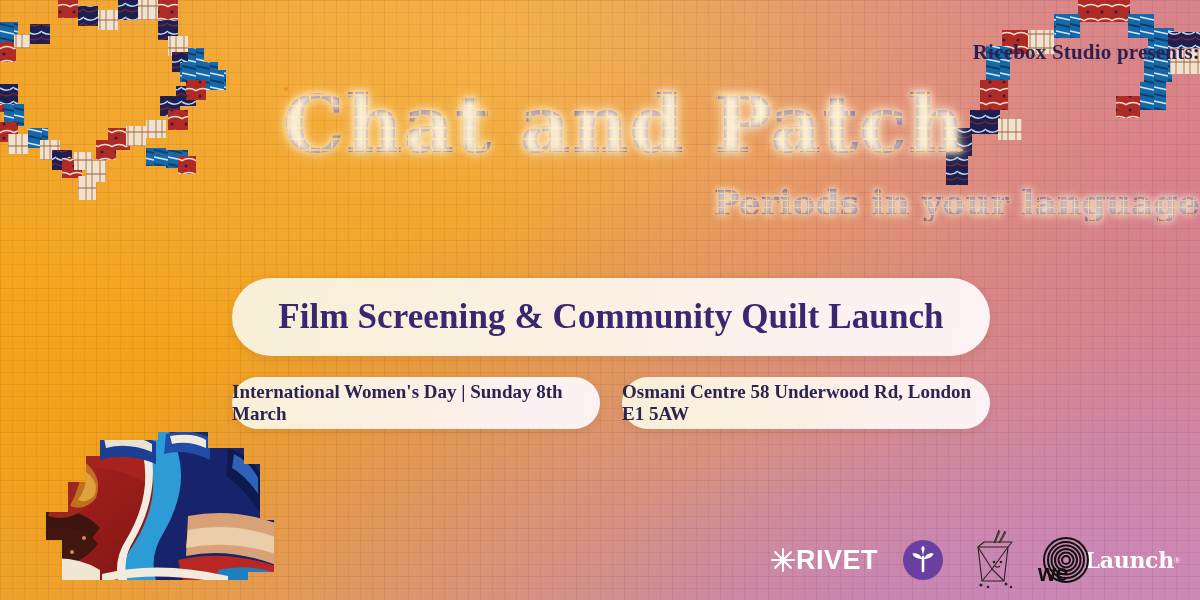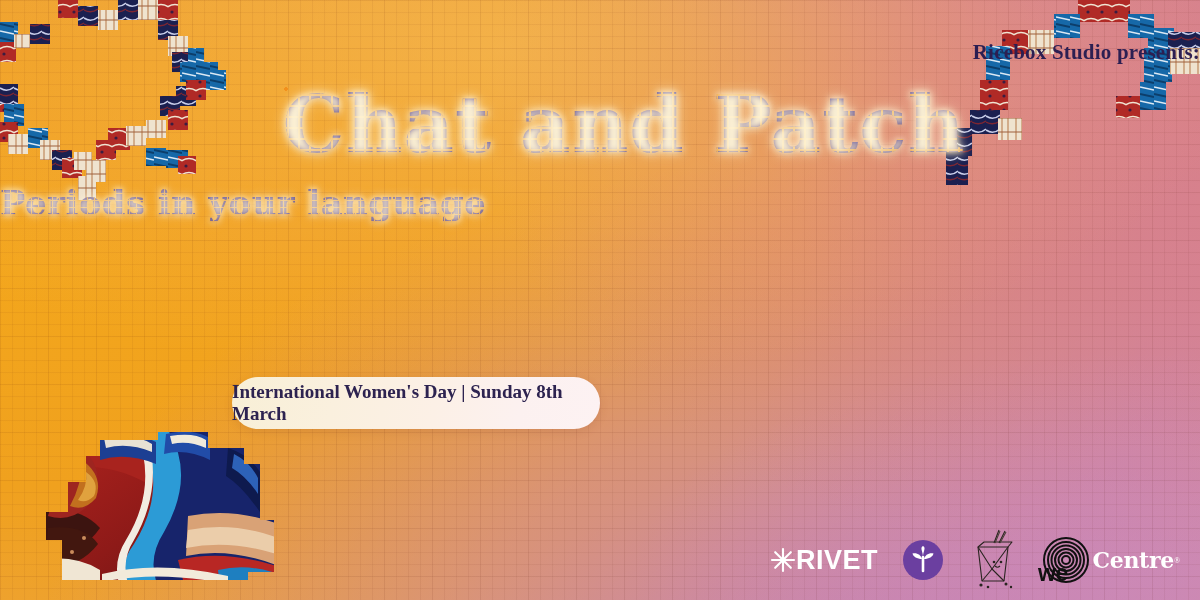--- a/index.html
+++ b/index.html
@@ -102,21 +102,21 @@
     background-clip: text;
     color: transparent;
     -webkit-text-fill-color: transparent;
   }
 
   .subtitle-wrap {
     position: absolute;
     top: 186px;
     left: 0;
     width: 1200px;
-    text-align: left;
+    text-align: right;
     line-height: 1;
   }
   .subtitle {
     display: inline-block;
     font-family: "DejaVu Serif", serif;
     font-weight: bold;
     font-size: 34px;
     letter-spacing: 0.4px;
     text-shadow:
       0 0 6px rgba(255,246,220,0.9),
@@ -359,25 +359,31 @@
   <div class="presents">Ricebox Studio presents:</div>
 
   <div class="title-wrap">
     <span class="title"><span class="pat">Chat and Patch</span></span>
   </div>
 
   <div class="subtitle-wrap">
     <span class="subtitle"><span class="pat">Periods in your language</span></span>
   </div>
 
+  <div class="pill" id="pill-main">
+    <span>Film Screening &amp; Community Quilt Launch</span>
+  </div>
 
   <div class="pill" id="pill-date">
     <span>International Women's Day | Sunday 8th March</span>
   </div>
 
+  <div class="pill" id="pill-venue">
+    <span>Osmani Centre 58 Underwood Rd, London E1 5AW</span>
+  </div>
 
   <div class="logos">
 
     <div class="logo">
       <svg width="26" height="26" viewBox="0 0 26 26">
         <g stroke="#FFFFFF" stroke-width="2.1" stroke-linecap="round">
           <line x1="13" y1="2" x2="13" y2="24"></line>
           <line x1="2" y1="13" x2="24" y2="13"></line>
           <line x1="5.2" y1="5.2" x2="20.8" y2="20.8"></line>
           <line x1="20.8" y1="5.2" x2="5.2" y2="20.8"></line>
@@ -424,19 +430,19 @@
           <circle cx="24" cy="23" r="14.5" stroke-width="2"></circle>
           <circle cx="24" cy="23" r="11" stroke-width="2"></circle>
           <circle cx="24" cy="23" r="7.5" stroke-width="2"></circle>
           <circle cx="24" cy="23" r="4" stroke-width="2"></circle>
         </g>
       </svg>
       <span class="we-text" style="position:absolute; left:-6px; top:12px; background:transparent; padding:11px 2px;">we</span>
     </div>
 
     <div class="logo">
-      <span class="cysters-text">Centre</span>
+      <span class="cysters-text">Launch</span>
       <span class="tm">®</span>
     </div>
 
   </div>
 
 </div>
 
 </body></html>

